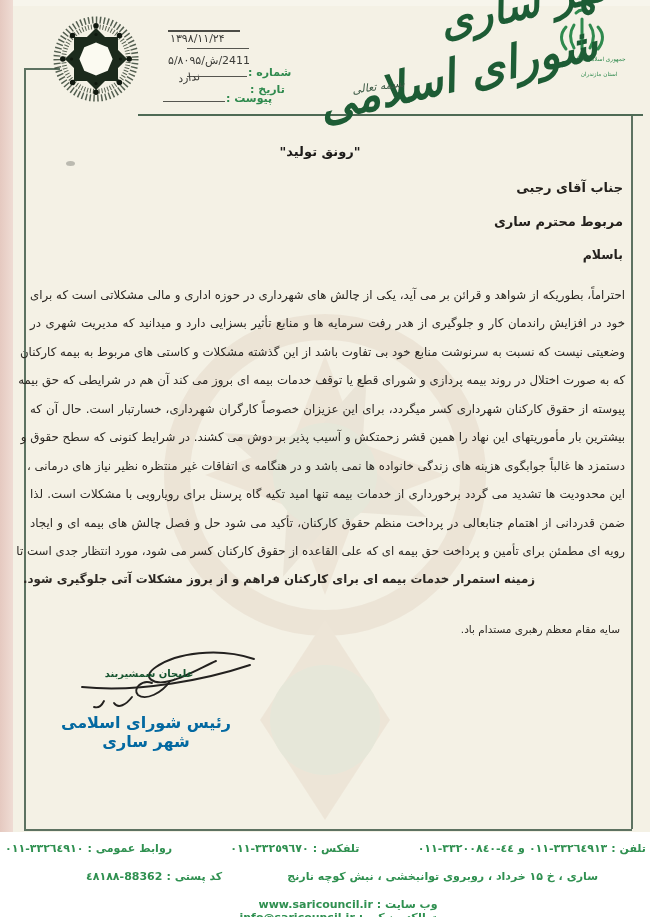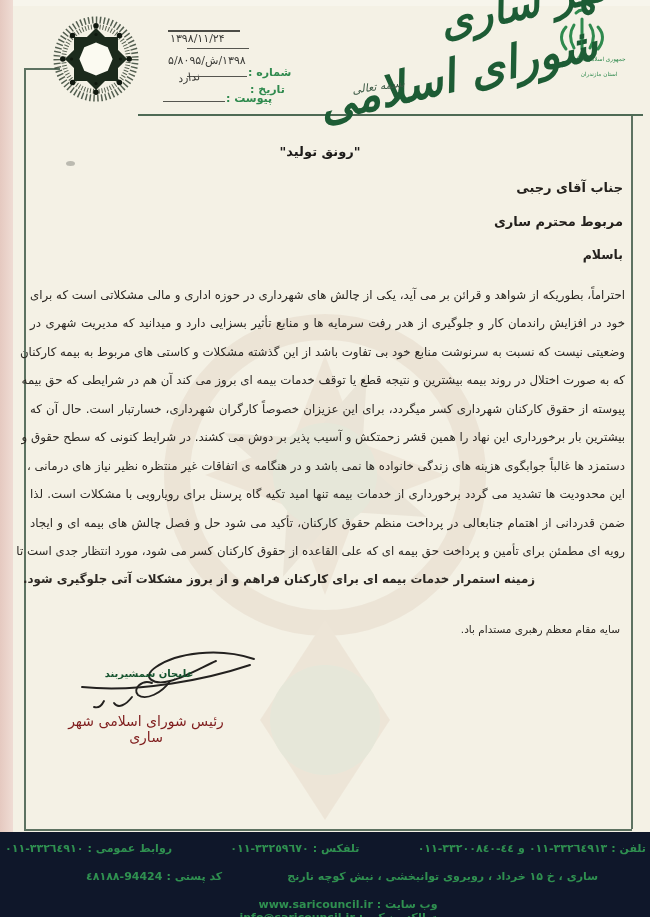--- a/index.html
+++ b/index.html
@@ -46,26 +46,26 @@
   .body-block{position:absolute;left:30px;top:281px;width:595px;direction:rtl;}
   .bodyline{height:28.45px;line-height:28.45px;font-size:11.8px;color:#2c2823;
             text-align:justify;text-align-last:justify;white-space:nowrap;}
   .bodyline.last{text-align:right;text-align-last:right;padding-left:0;padding-right:90px;font-weight:bold;}
   .closing{position:absolute;right:30px;top:623px;font-size:10.5px;font-weight:400;
            color:#2c2823;direction:rtl;}
   .sig-svg{position:absolute;left:58px;top:645px;}
   .sig-name{position:absolute;left:84px;top:668px;width:130px;text-align:center;
             font-size:10px;font-weight:bold;direction:rtl;color:#14532d;}
   .sig-title{position:absolute;left:56px;top:713px;width:180px;text-align:center;
-            font-size:14px;font-weight:normal;direction:rtl;color:#7f1d1d;}
+            font-size:16px;font-weight:bold;direction:rtl;color:#0369a1;}
   .speck{position:absolute;left:66px;top:161px;width:9px;height:5px;border-radius:50%;
          background:#a2a29a;opacity:.7;}
 
   
-  .footer{position:absolute;left:0;top:832px;width:650px;height:85px;background:#0f172a;}
+  .footer{position:absolute;left:0;top:832px;width:650px;height:85px;background:#ffffff;}
   .f-line{position:absolute;width:650px;display:flex;direction:ltr;align-items:center;
           justify-content:space-between;color:#2f9050;font-weight:bold;font-size:11px;}
   .f1{top:10px;padding:0 4px 0 5px;width:641px;}
   .f2{top:38px;padding:0 52px 0 86px;width:512px;}
   .f3{top:66px;padding:0 48px 0 94px;width:508px;flex-direction:column;}
   .cluster{display:inline-flex;direction:ltr;gap:4px;align-items:baseline;white-space:nowrap;}
   .latin{direction:ltr;font-family:"DejaVu Sans",sans-serif;}
 </style>
 </head>
 <body>
@@ -110,21 +110,21 @@
         <circle cx="70" cy="45" r="1.6"></circle>
     </g>
   </svg>
   <div class="speck"></div>
 
   <div class="lead-top"></div>
   <div class="hvalue num" style="left:170px;top:32px;">۱۳۹۸/۱۱/۲۴</div>
   <div class="hlabel" style="left:250px;top:39px;margin-top:44px;">تاریخ :</div>
   <div class="lead" style="left:187px;top:48px;width:62px;"></div>
 
-  <div class="hvalue num" style="left:168px;top:54px;">۵/۸۰۹۵/ش/۱۳۹۸</div>
+  <div class="hvalue num" style="left:168px;top:54px;">۵/۸۰۹۵/ش/2411</div>
   <div class="hlabel" style="left:248px;top:66px;">شماره :</div>
   <div class="lead" style="left:187px;top:76px;width:60px;"></div>
 
   <div class="hvalue fa tilt" style="left:178px;top:71px;">ندارد</div>
   <div class="hlabel" style="left:226px;top:92px;">پیوست :</div>
   <div class="lead" style="left:163px;top:101px;width:62px;"></div>
 
   <svg class="emblem" width="60" height="58" viewBox="0 0 60 58">
     <g stroke="#2f8a4e" fill="none" stroke-width="3" stroke-linecap="round">
       <path d="M30 14 V44"></path>
@@ -147,23 +147,23 @@
 
   <div class="slogan">"رونق تولید"</div>
   <div class="recip" style="top:180px;">جناب آقای رجبی</div>
   <div class="recip" style="top:214px;">مربوط محترم ساری</div>
   <div class="recip" style="top:247px;font-size:12.5px;">باسلام</div>
 
   <div class="body-block">
     <div class="bodyline">احتراماً، بطوریکه از شواهد و قرائن بر می آید، یکی از چالش های شهرداری در حوزه اداری و مالی مشکلاتی است که برای</div>
     <div class="bodyline">خود در افزایش راندمان کار و جلوگیری از هدر رفت سرمایه ها و منابع تأثیر بسزایی دارد و میدانید که مدیریت شهری در</div>
     <div class="bodyline">وضعیتی نیست که نسبت به سرنوشت منابع خود بی تفاوت باشد از این گذشته مشکلات و کاستی های مربوط به بیمه کارکنان</div>
-    <div class="bodyline">که به صورت اختلال در روند بیمه بیشترین و نتیجه قطع یا توقف خدمات بیمه ای بروز می کند آن هم در شرایطی که حق بیمه</div>
+    <div class="bodyline">که به صورت اختلال در روند بیمه پردازی و شورای قطع یا توقف خدمات بیمه ای بروز می کند آن هم در شرایطی که حق بیمه</div>
     <div class="bodyline">پیوسته از حقوق کارکنان شهرداری کسر میگردد، برای این عزیزان خصوصاً کارگران شهرداری، خسارتبار است. حال آن که</div>
-    <div class="bodyline">بیشترین بار برخورداری این نهاد را همین قشر زحمتکش و آسیب پذیر بر دوش می کشند. در شرایط کنونی که سطح حقوق و</div>
+    <div class="bodyline">بیشترین بار مأموریتهای این نهاد را همین قشر زحمتکش و آسیب پذیر بر دوش می کشند. در شرایط کنونی که سطح حقوق و</div>
     <div class="bodyline">دستمزد ها غالباً جوابگوی هزینه های زندگی خانواده ها نمی باشد و در هنگامه ی اتفاقات غیر منتظره نظیر نیاز های درمانی ،</div>
     <div class="bodyline">این محدودیت ها تشدید می گردد برخورداری از خدمات بیمه تنها امید تکیه گاه پرسنل برای رویارویی با مشکلات است. لذا</div>
     <div class="bodyline">ضمن قدردانی از اهتمام جنابعالی در پرداخت منظم حقوق کارکنان، تأکید می شود حل و فصل چالش های بیمه ای و ایجاد</div>
     <div class="bodyline">رویه ای مطمئن برای تأمین و پرداخت حق بیمه ای که علی القاعده از حقوق کارکنان کسر می شود، مورد انتظار جدی است تا</div>
     <div class="bodyline last">زمینه استمرار خدمات بیمه ای برای کارکنان فراهم و از بروز مشکلات آتی جلوگیری شود.</div>
   </div>
 
   <div class="closing">سایه مقام معظم رهبری مستدام باد.</div>
 
   <svg class="sig-svg" width="205" height="72" viewBox="0 0 205 72">
@@ -190,21 +190,21 @@
       </span>
       <span class="cluster">
         <span class="num">٠١١-٣٣٢٠٠٨٤٠-٤٤</span>
         <span class="fa">و</span>
         <span class="num">٠١١-٣٣٢٦٤٩١٣</span>
         <span class="fa">تلفن :</span>
       </span>
     </div>
     <div class="f-line f2">
       <span class="cluster">
-        <span class="num">٤٨١٨٨-94424</span>
+        <span class="num">٤٨١٨٨-88362</span>
         <span class="fa">کد پستی :</span>
       </span>
       <span class="fa">ساری ، خ ۱۵ خرداد ، روبروی توانبخشی ، نبش کوچه نارنج</span>
     </div>
     <div class="f-line f3">
       <span class="cluster">
         <span class="latin">www.saricouncil.ir</span>
         <span class="fa">وب سایت :</span>
       </span>
       <span class="cluster">

